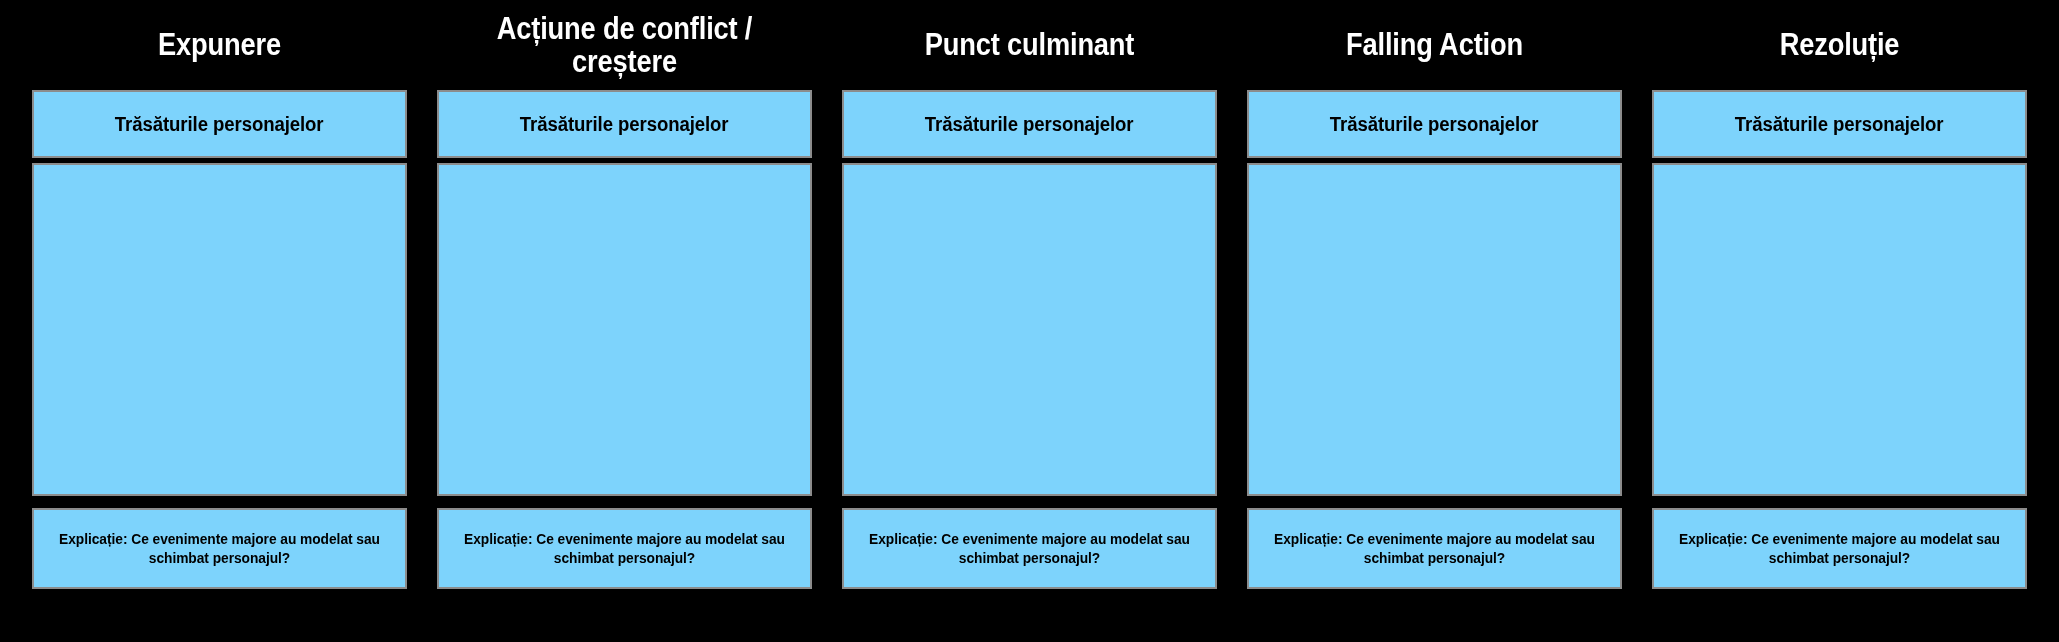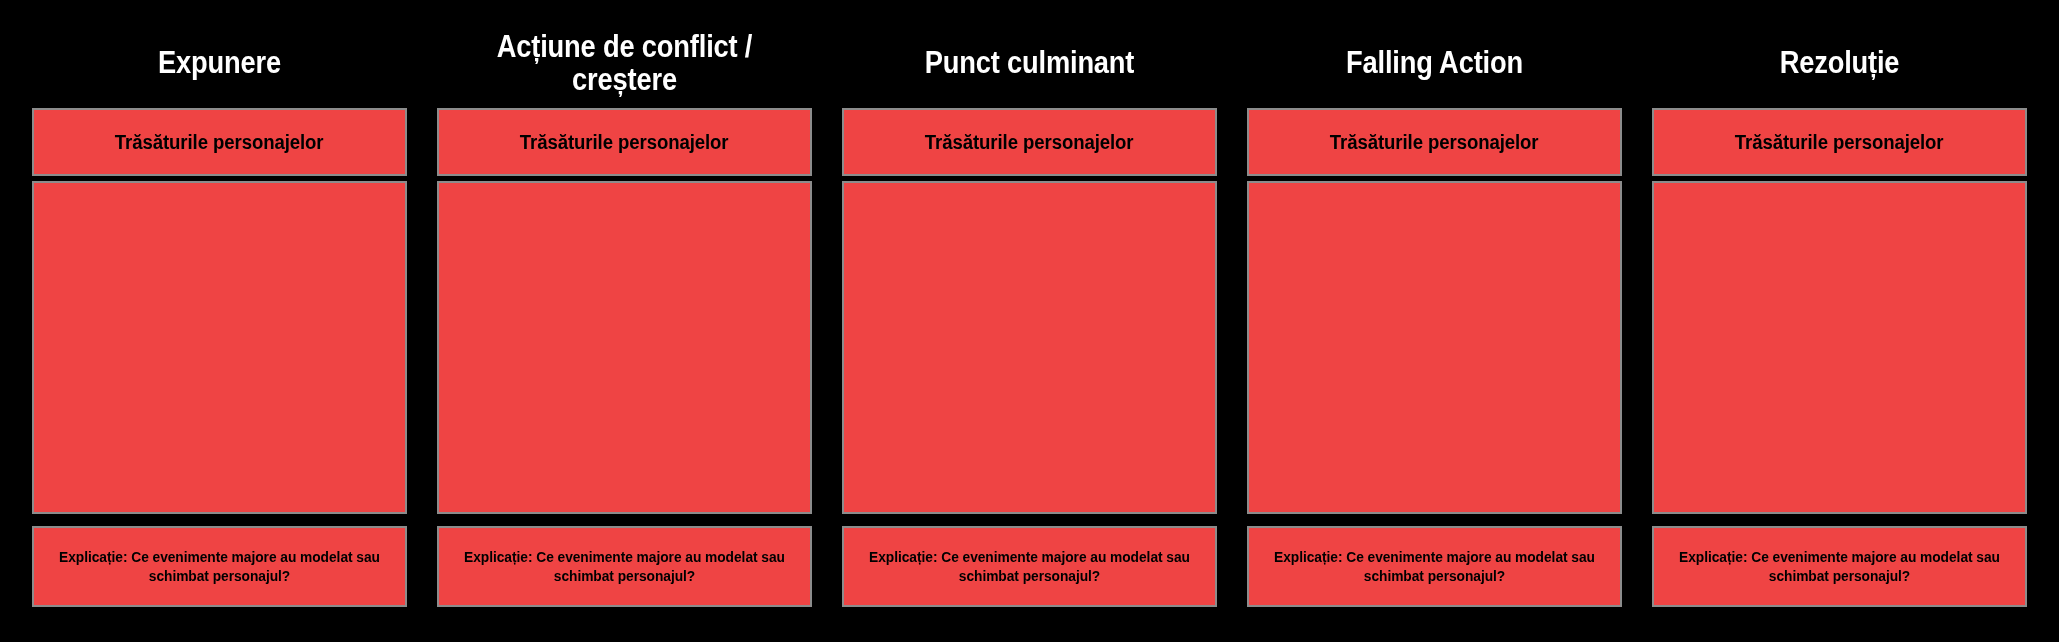--- a/index.html
+++ b/index.html
@@ -14,21 +14,21 @@
 
   body {
     font-family: "Liberation Sans", "DejaVu Sans", sans-serif;
   }
 
   #board {
     position: relative;
     width: 2059px;
     height: 642px;
     background: #000000;
-    padding: 18px 32px;
+    padding: 0 32px;
     display: flex;
     flex-direction: row;
     align-items: flex-start;
     gap: 30px;
   }
 
   .column {
     flex: 1 1 0;
     min-width: 0;
     height: 642px;
@@ -51,21 +51,21 @@
     letter-spacing: -0.2px;
     padding: 0 4px;
     font-stretch: condensed;
     transform: scaleX(0.88);
     transform-origin: center center;
     white-space: pre-line;
   }
 
   
   .cell {
-    background: #ef4444;
+    background: #7dd3fc;
     border: 2px solid #8c8c8c;
   }
 
   
   .trait-cell {
     height: 68px;
     display: flex;
     align-items: center;
     justify-content: center;
     text-align: center;

